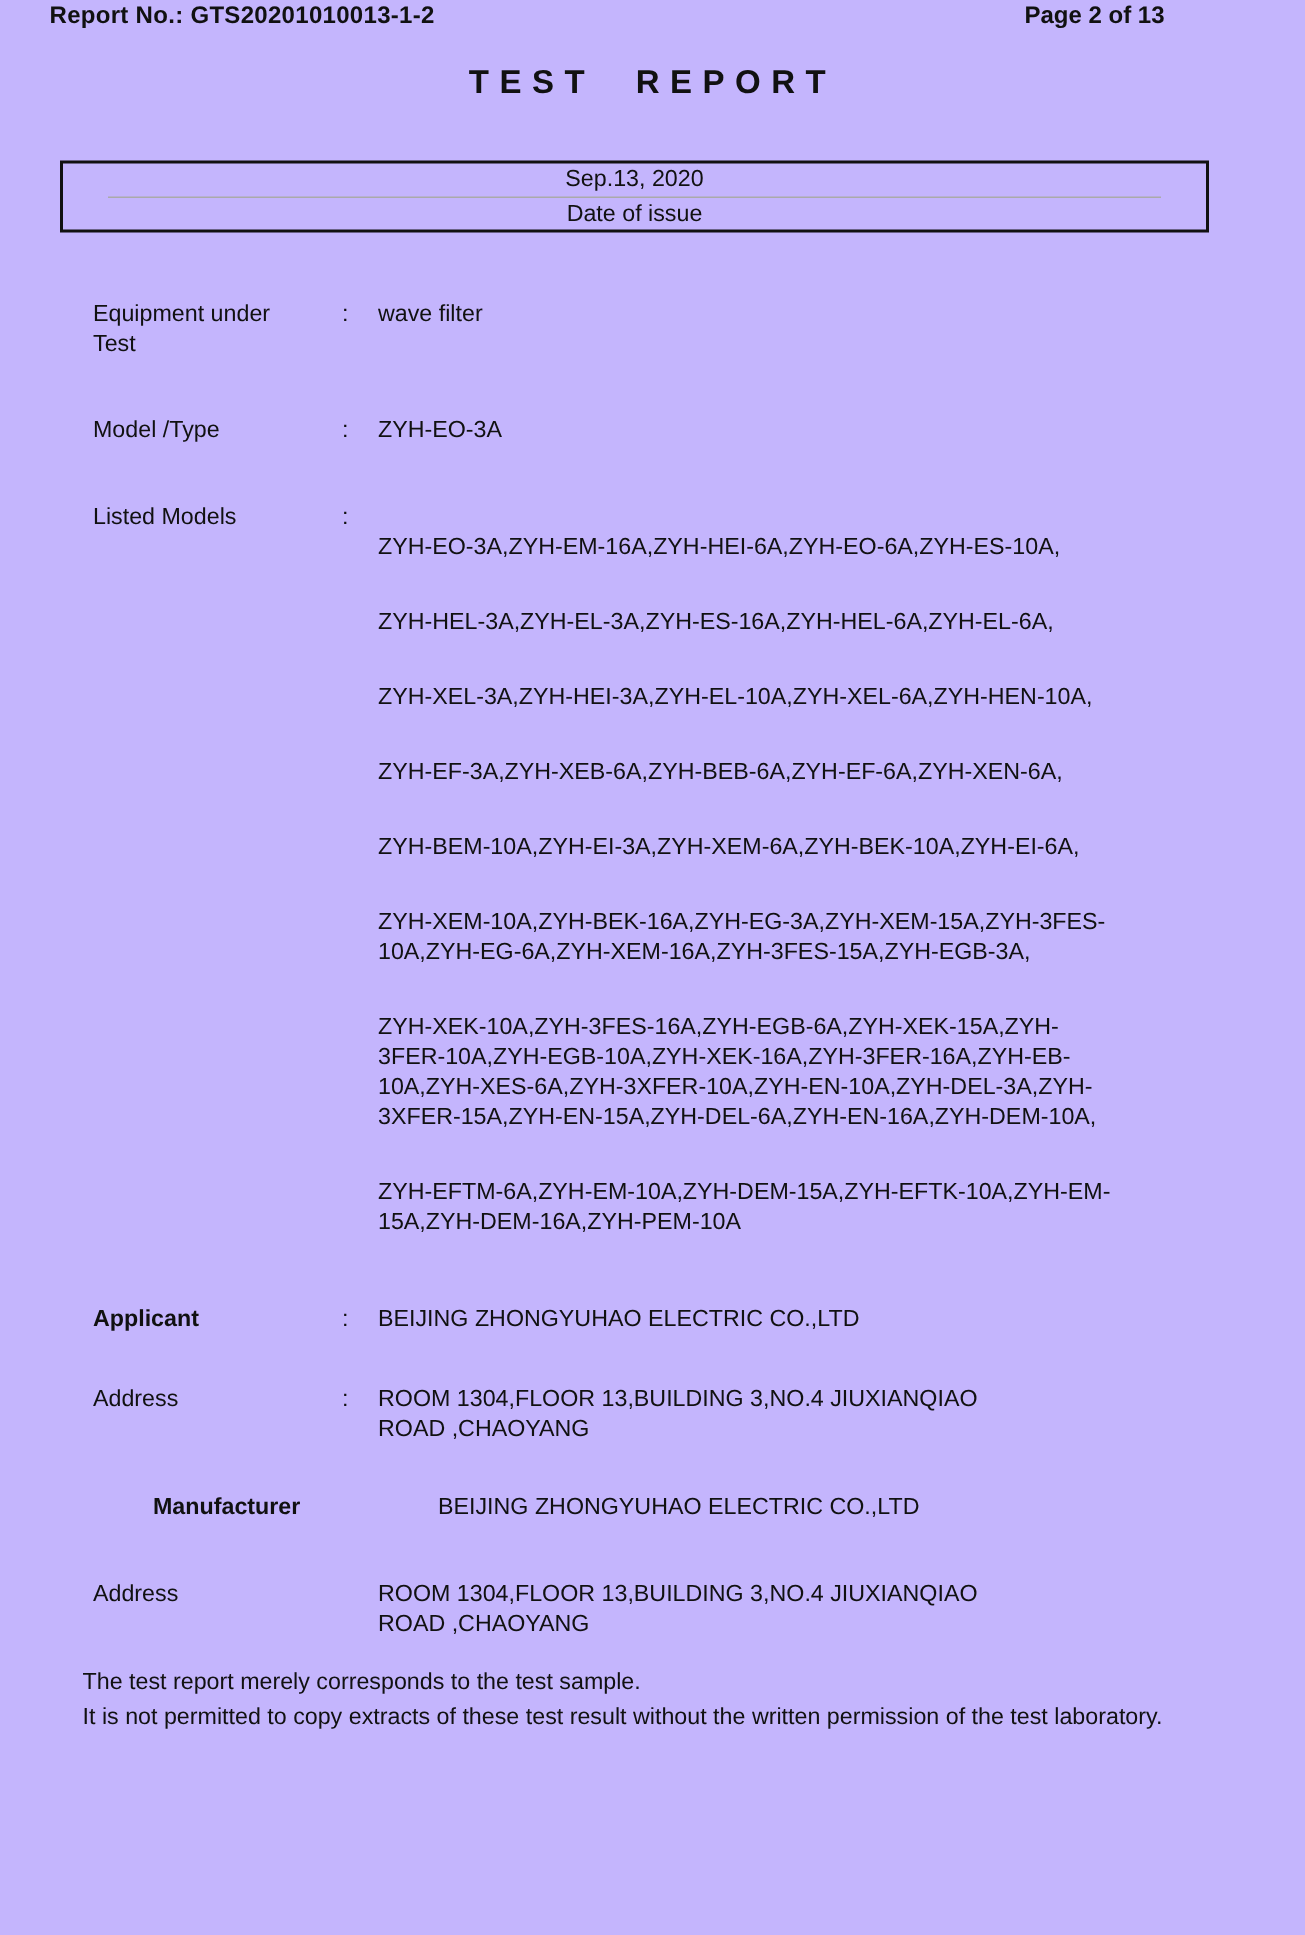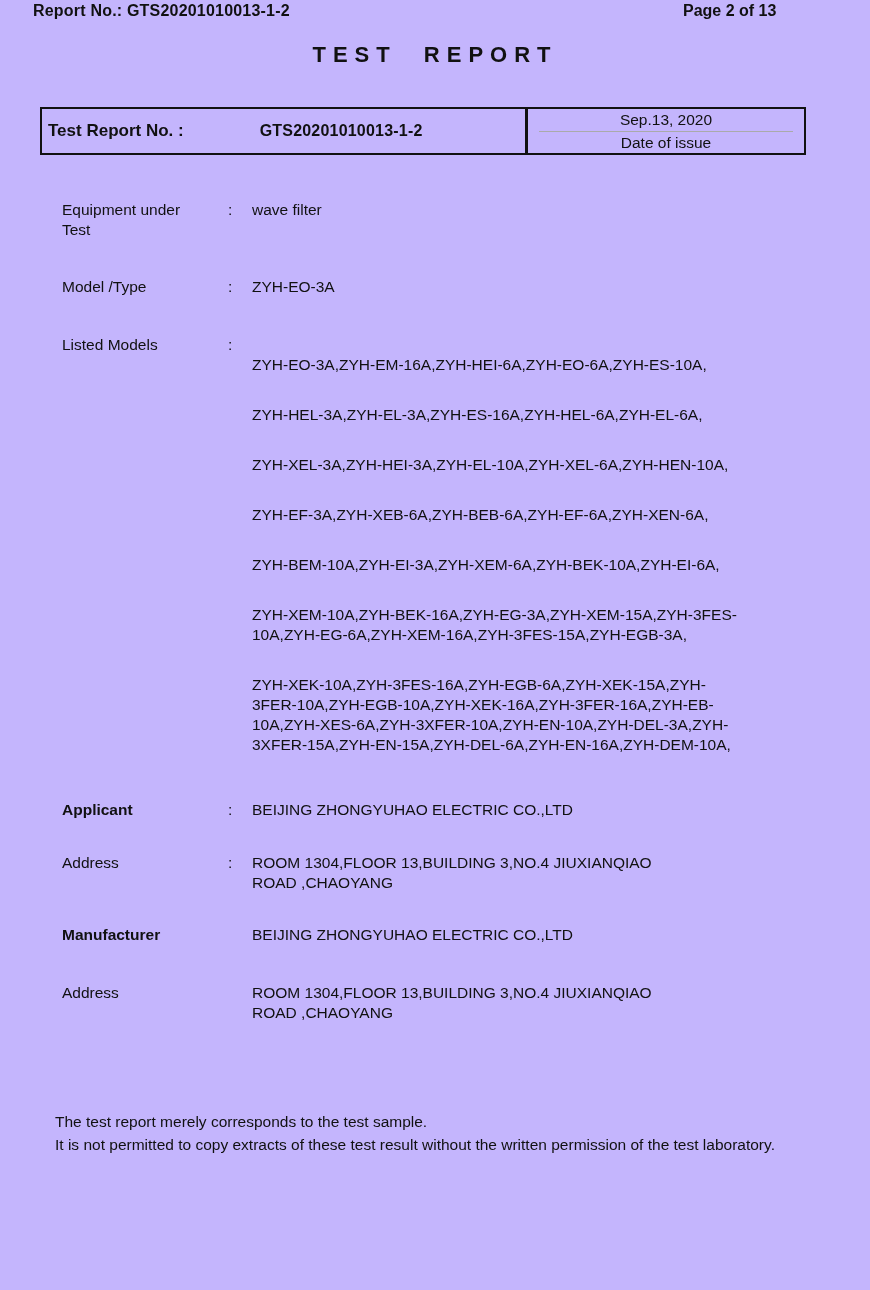--- a/index.html
+++ b/index.html
@@ -64,21 +64,21 @@
   .row { display: flex; align-items: flex-start; }
   .row .label { width: 166px; flex: 0 0 166px; white-space: pre-line; }
   .row .colon { width: 24px; flex: 0 0 24px; }
   .row .value { flex: 1; white-space: pre-line; }
   .row .label.bold { font-weight: bold; }
   .row-equipment    { margin-bottom: 37px; }
   .row-model        { margin-bottom: 38px; }
   .row-listed       { margin-bottom: 25px; margin-top: 37px; }
   .row-applicant    { margin-bottom: 33px; }
   .row-address1     { margin-bottom: 32px; }
-  .row-manufacturer { margin-bottom: 38px; }
+  .row-manufacturer { margin-bottom: 38px; margin-left: 40px; }
   .models p { margin: 0 0 10px 0; white-space: pre-line; }
   .models p:last-child { margin-bottom: 0; }
 
   
   .result-table {
     position: absolute; left: 40px; top: 1008px;
     width: 766px; height: 64px;
     border: 4px solid #111;
     display: flex;
   }
@@ -100,24 +100,20 @@
 <body>
 
 <div class="page">
 
   <div class="hdr-left">Report No.: GTS20201010013-1-2</div>
   <div class="hdr-right">Page 2 of 13</div>
 
   <div class="title">TEST REPORT</div>
 
   <div class="report-table">
-    <div class="cell-left">
-      <span class="rt-label">Test Report No. :</span>
-      <span class="rt-number">GTS20201010013-1-2</span>
-    </div>
     <div class="cell-right">
       <span class="rt-date">Sep.13, 2020</span>
       <span class="rt-sep"></span>
       <span class="rt-date-caption">Date of issue</span>
     </div>
   </div>
 
   <div class="info">
 
     <div class="row row-equipment">
@@ -141,20 +137,22 @@
         <p>ZYH-HEL-3A,ZYH-EL-3A,ZYH-ES-16A,ZYH-HEL-6A,ZYH-EL-6A,</p>
         <p>ZYH-XEL-3A,ZYH-HEI-3A,ZYH-EL-10A,ZYH-XEL-6A,ZYH-HEN-10A,</p>
         <p>ZYH-EF-3A,ZYH-XEB-6A,ZYH-BEB-6A,ZYH-EF-6A,ZYH-XEN-6A,</p>
         <p>ZYH-BEM-10A,ZYH-EI-3A,ZYH-XEM-6A,ZYH-BEK-10A,ZYH-EI-6A,</p>
         <p>ZYH-XEM-10A,ZYH-BEK-16A,ZYH-EG-3A,ZYH-XEM-15A,ZYH-3FES-
 10A,ZYH-EG-6A,ZYH-XEM-16A,ZYH-3FES-15A,ZYH-EGB-3A,</p>
         <p>ZYH-XEK-10A,ZYH-3FES-16A,ZYH-EGB-6A,ZYH-XEK-15A,ZYH-
 3FER-10A,ZYH-EGB-10A,ZYH-XEK-16A,ZYH-3FER-16A,ZYH-EB-
 10A,ZYH-XES-6A,ZYH-3XFER-10A,ZYH-EN-10A,ZYH-DEL-3A,ZYH-
 3XFER-15A,ZYH-EN-15A,ZYH-DEL-6A,ZYH-EN-16A,ZYH-DEM-10A,</p>
+        <p>ZYH-EFTM-6A,ZYH-EM-10A,ZYH-DEM-15A,ZYH-EFTK-10A,ZYH-EM-
+15A,ZYH-DEM-16A,ZYH-PEM-10A</p>
       </div>
     </div>
 
     <div class="row row-applicant">
       <div class="label bold">Applicant</div>
       <div class="colon">:</div>
       <div class="value">BEIJING ZHONGYUHAO ELECTRIC CO.,LTD</div>
     </div>
 
     <div class="row row-address1">

